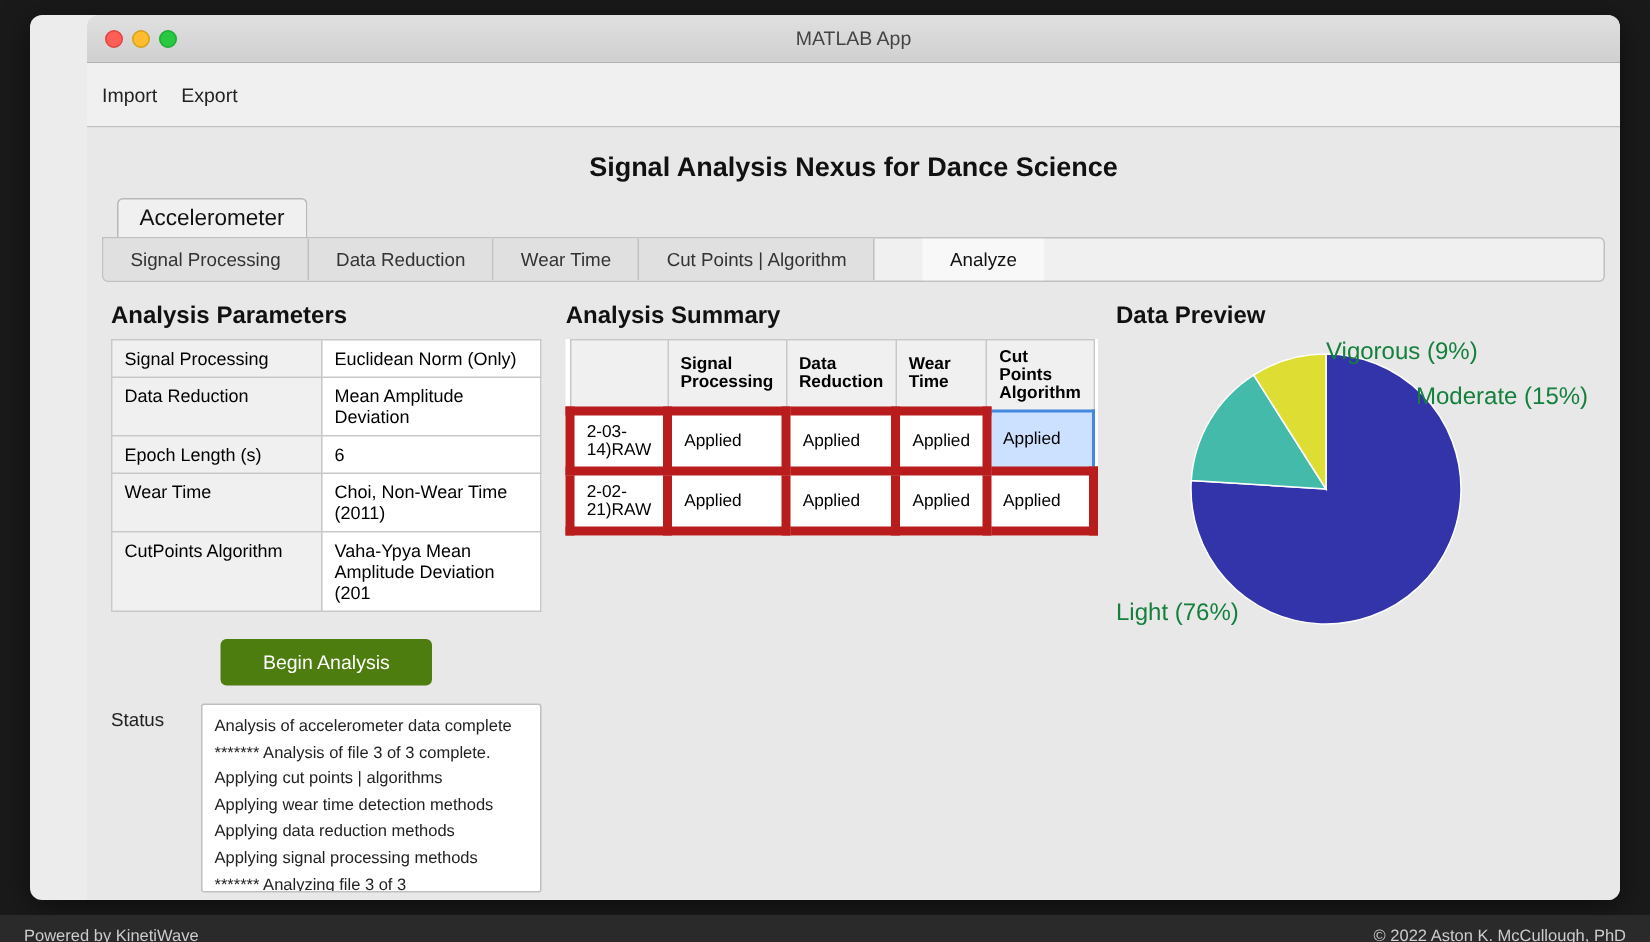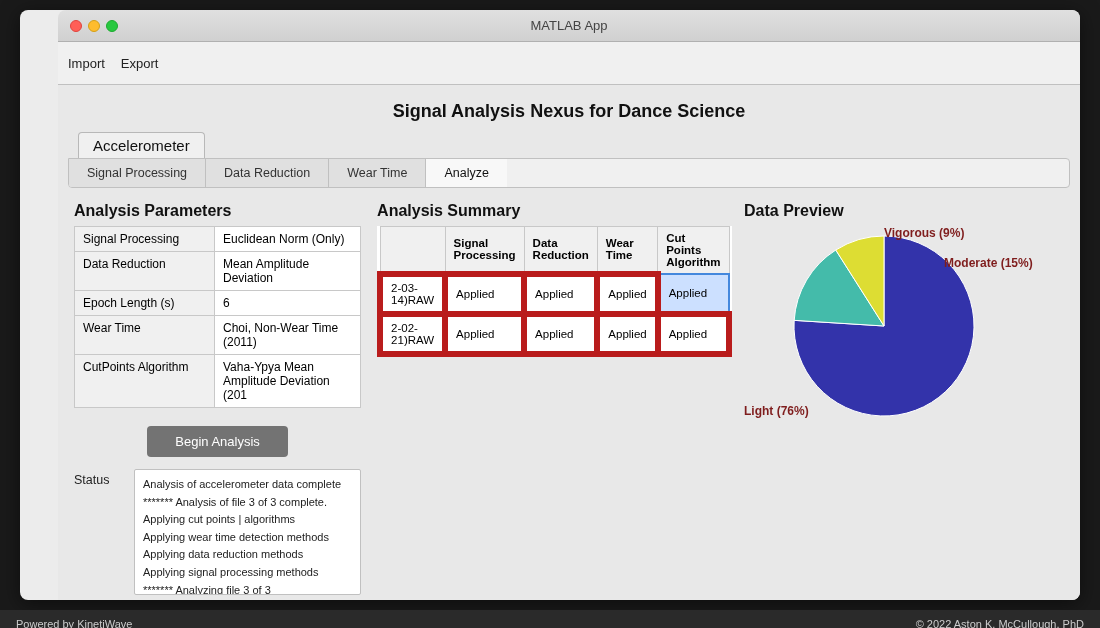--- a/index.html
+++ b/index.html
@@ -115,21 +115,21 @@
     }
     .tab-main {
       padding: 7px 18px;
       background: #e0e0e0;
       border-right: 1px solid #c0c0c0;
       font-size: 12.5px;
       cursor: pointer;
       color: #333;
       white-space: nowrap;
     }
-    .tab-main:last-child { border-right: none; }
+    .tab-main:last-child { border-right: none; margin-left: 32px; }
     .tab-main.active {
       background: #f8f8f8;
       color: #111;
       font-weight: 500;
     }
     .main-content {
       flex: 1;
       display: flex;
       gap: 0;
       padding: 14px 16px 8px;
@@ -168,21 +168,21 @@
     }
     .params-table td:first-child {
       background: #f0f0f0;
       font-weight: 500;
       width: 140px;
       white-space: nowrap;
     }
     .begin-btn {
       align-self: center;
       padding: 8px 28px;
-      background: #737373;
+      background: #4d7c0f;
       color: white;
       border: none;
       border-radius: 4px;
       font-size: 13px;
       font-weight: 500;
       cursor: pointer;
       margin-top: 6px;
     }
     .status-section {
       display: flex;
@@ -244,23 +244,22 @@
     }
     .pie-svg {
       width: 200px;
       height: 200px;
       position: absolute;
       left: 40px;
       top: 0;
     }
     .pie-label {
       position: absolute;
-      font-size: 12px;
-      color: #7f1d1d;
-      font-weight: bold;
+      font-size: 16px;
+      color: #15803d;
     }
     .footer {
       background: #2a2a2a;
       display: flex;
       justify-content: space-between;
       align-items: center;
       padding: 4px 16px;
       height: 28px;
     }
     .footer-left {
@@ -295,20 +294,21 @@
     <div class="app-title">Signal Analysis Nexus for Dance Science</div>
 
     <div class="tab-bar-outer">
       <div class="tab-row-top">
         <div class="tab-top active">Accelerometer</div>
       </div>
       <div class="tab-row-main">
         <div class="tab-main">Signal Processing</div>
         <div class="tab-main">Data Reduction</div>
         <div class="tab-main">Wear Time</div>
+        <div class="tab-main">Cut Points | Algorithm</div>
         <div class="tab-main active">Analyze</div>
       </div>
     </div>
 
     <div class="main-content">
 
       <div class="left-panel">
         <div>
           <div class="section-title">Analysis Parameters</div>
           <table class="params-table">

